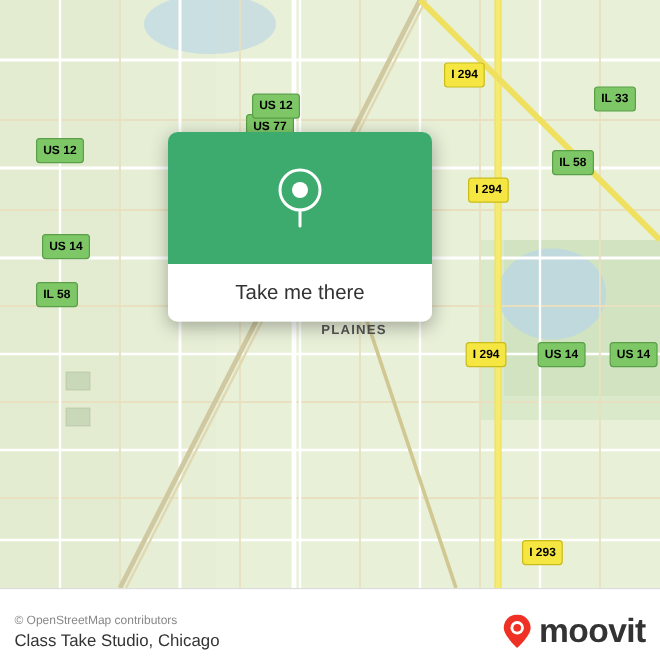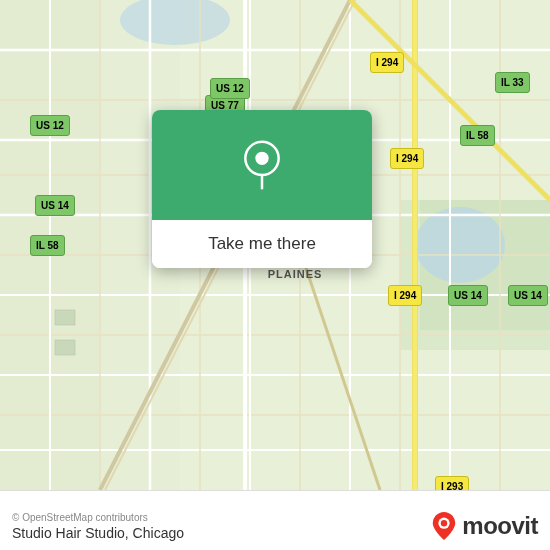--- a/index.html
+++ b/index.html
@@ -32,21 +32,20 @@
       top: 110px;
       left: 140px;
       width: 220px;
       background: white;
       border-radius: 8px;
       box-shadow: 0 4px 15px rgba(0,0,0,0.3);
       overflow: hidden;
       display: flex;
       flex-direction: column;
       align-items: center;
-      margin-left: 12px;
     }
 
     .popup-green-area {
       background-color: #3dab6e;
       width: 100%;
       height: 110px;
       display: flex;
       align-items: center;
       justify-content: center;
     }
@@ -103,21 +102,21 @@
       align-items: center;
       gap: 4px;
     }
 
     .moovit-pin {
       width: 28px;
       height: 28px;
     }
 
     .moovit-text {
-      font-size: 24px;
+      font-size: 28px;
       font-weight: bold;
       color: #333;
       letter-spacing: -0.5px;
     }
 
     
     .road-badge {
       position: absolute;
       padding: 4px 5px;
       border-radius: 3px;
@@ -195,21 +194,21 @@
   </svg>
 
   
   <div class="road-badge badge-green" style="left:30px;top:115px;">US 12</div>
   <div class="road-badge badge-green" style="left:35px;top:195px;">US 14</div>
   <div class="road-badge badge-green" style="left:30px;top:235px;">IL 58</div>
   <div class="road-badge badge-green" style="left:205px;top:95px;">US 77</div>
   <div class="road-badge badge-yellow" style="left:370px;top:52px;">I 294</div>
   <div class="road-badge badge-yellow" style="left:390px;top:148px;">I 294</div>
   <div class="road-badge badge-yellow" style="left:388px;top:285px;">I 294</div>
-  <div class="road-badge badge-yellow" style="left:435px;top:450px;margin-top:26px;">I 293</div>
+  <div class="road-badge badge-yellow" style="left:435px;top:450px;">I 293</div>
   <div class="road-badge badge-green" style="left:495px;top:72px;">IL 33</div>
   <div class="road-badge badge-green" style="left:460px;top:125px;">IL 58</div>
   <div class="road-badge badge-green" style="left:448px;top:285px;">US 14</div>
   <div class="road-badge badge-green" style="left:508px;top:285px;">US 14</div>
   <div class="road-badge badge-green" style="left:210px;top:78px;">US 12</div>
 
   
   <div class="popup-card">
     <div class="popup-green-area">
 
@@ -219,21 +218,21 @@
         <line x1="25" y1="42" x2="25" y2="58" stroke="white" stroke-width="3" stroke-linecap="round"></line>
       </svg>
     </div>
     <button class="popup-button">Take me there</button>
   </div>
 </div>
 
 <div class="bottom-bar">
   <div class="bottom-left">
     <span class="copyright-text">© OpenStreetMap contributors</span>
-    <span class="location-title">Studio Hair Studio, Chicago</span>
+    <span class="location-title">Class Take Studio, Chicago</span>
   </div>
   <div class="moovit-logo">
 
     <svg class="moovit-pin" viewBox="0 0 28 35" xmlns="http://www.w3.org/2000/svg">
       <path d="M14 0 C6.27 0 0 6.27 0 14 C0 22.5 14 35 14 35 C14 35 28 22.5 28 14 C28 6.27 21.73 0 14 0Z" fill="#ee3124"></path>
       <circle cx="14" cy="14" r="7" fill="white"></circle>
       <circle cx="14" cy="14" r="4" fill="#ee3124"></circle>
     </svg>
     <span class="moovit-text">moovit</span>
   </div>

